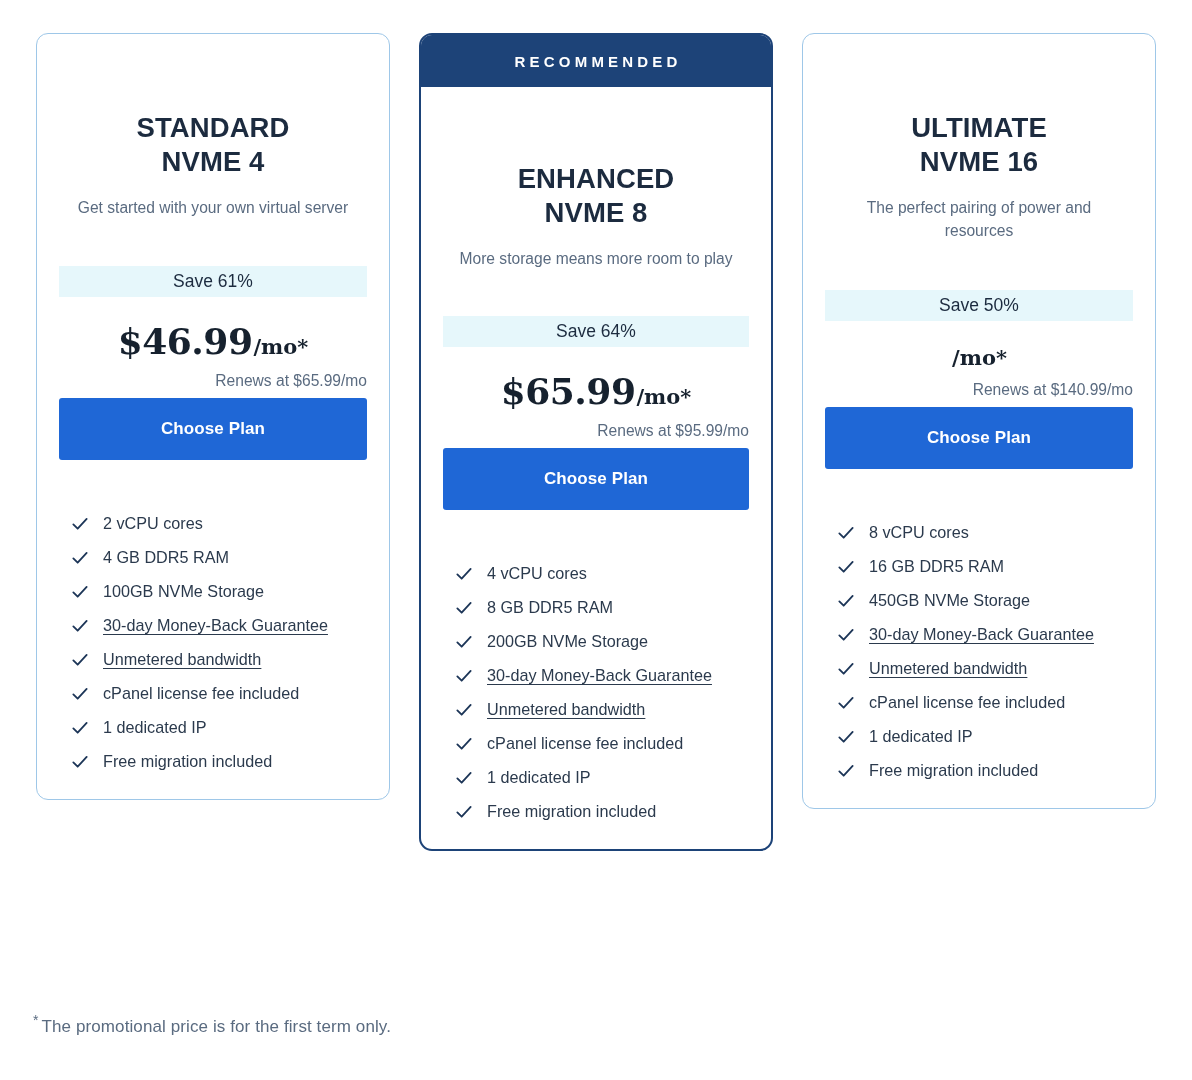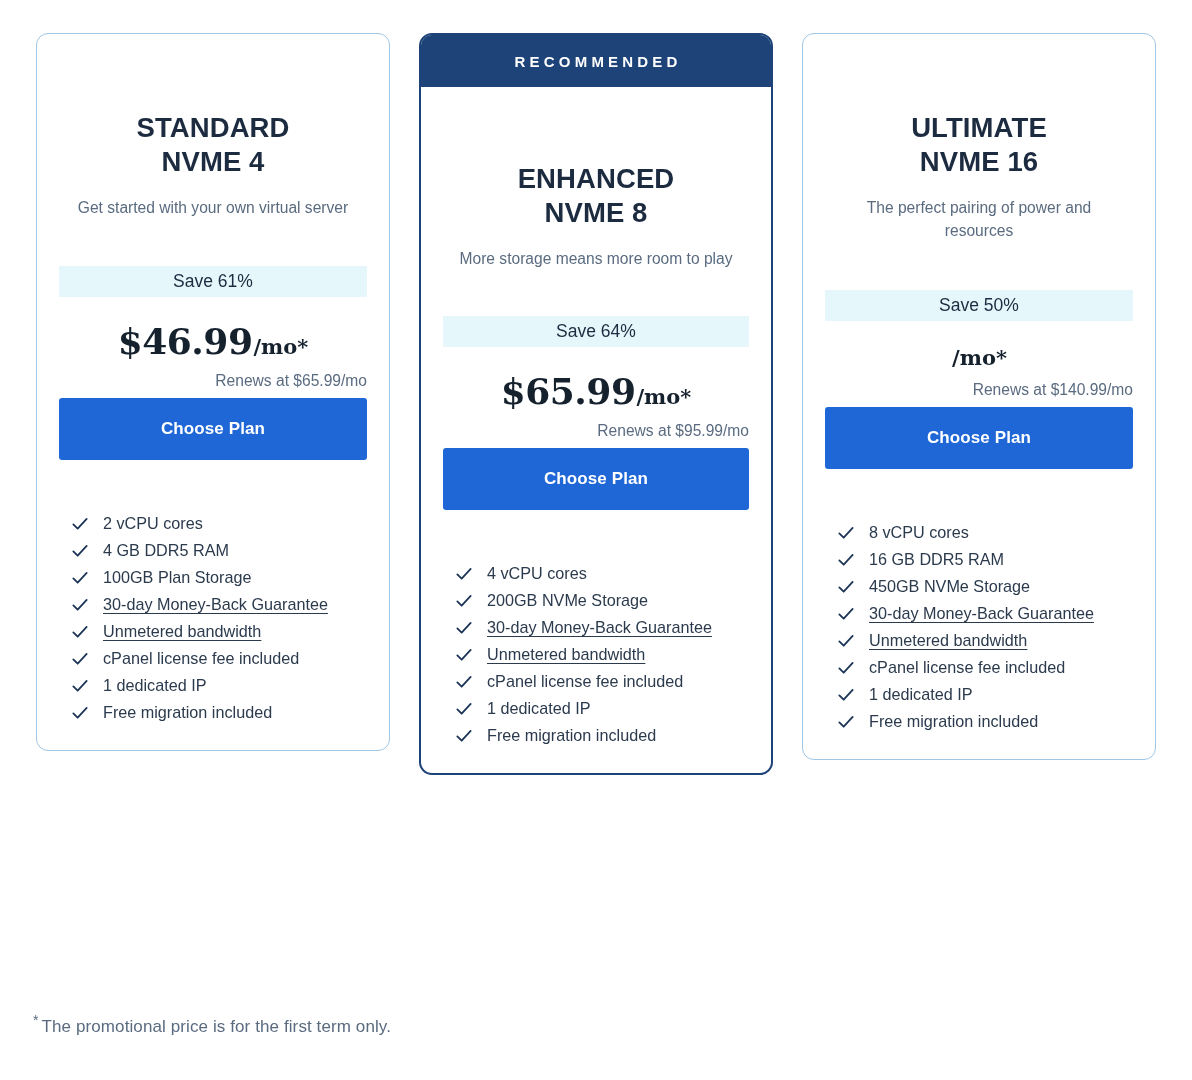--- a/index.html
+++ b/index.html
@@ -150,21 +150,21 @@
     cursor: pointer;
     letter-spacing: 0.1px;
   }
 
   
   .features {
     margin-top: 52px;
     list-style: none;
     display: flex;
     flex-direction: column;
-    gap: 4px;
+    gap: 11px;
     padding-left: 12px;
     text-align: center;
   }
   .featured .features { margin-top: 52px; }
 
   .feature {
     display: flex;
     align-items: flex-start;
     gap: 14px;
     font-size: 16.2px;
@@ -236,21 +236,21 @@
                 </svg>
               </span>
               <span class="feature-text">4 GB DDR5 RAM</span>
             </li>
             <li class="feature">
               <span class="check">
                 <svg viewBox="0 0 20 20" fill="none" xmlns="http://www.w3.org/2000/svg">
                   <path d="M2.6 10.4 L7.4 15.2 L17.4 4.4" stroke="#1c3557" stroke-width="2" stroke-linecap="round" stroke-linejoin="round"></path>
                 </svg>
               </span>
-              <span class="feature-text">100GB Plan Storage</span>
+              <span class="feature-text">100GB NVMe Storage</span>
             </li>
             <li class="feature">
               <span class="check">
                 <svg viewBox="0 0 20 20" fill="none" xmlns="http://www.w3.org/2000/svg">
                   <path d="M2.6 10.4 L7.4 15.2 L17.4 4.4" stroke="#1c3557" stroke-width="2" stroke-linecap="round" stroke-linejoin="round"></path>
                 </svg>
               </span>
               <span class="feature-text linked">30-day Money-Back Guarantee</span>
             </li>
             <li class="feature">
@@ -308,20 +308,28 @@
                 </svg>
               </span>
               <span class="feature-text">4 vCPU cores</span>
             </li>
             <li class="feature">
               <span class="check">
                 <svg viewBox="0 0 20 20" fill="none" xmlns="http://www.w3.org/2000/svg">
                   <path d="M2.6 10.4 L7.4 15.2 L17.4 4.4" stroke="#1c3557" stroke-width="2" stroke-linecap="round" stroke-linejoin="round"></path>
                 </svg>
               </span>
+              <span class="feature-text">8 GB DDR5 RAM</span>
+            </li>
+            <li class="feature">
+              <span class="check">
+                <svg viewBox="0 0 20 20" fill="none" xmlns="http://www.w3.org/2000/svg">
+                  <path d="M2.6 10.4 L7.4 15.2 L17.4 4.4" stroke="#1c3557" stroke-width="2" stroke-linecap="round" stroke-linejoin="round"></path>
+                </svg>
+              </span>
               <span class="feature-text">200GB NVMe Storage</span>
             </li>
             <li class="feature">
               <span class="check">
                 <svg viewBox="0 0 20 20" fill="none" xmlns="http://www.w3.org/2000/svg">
                   <path d="M2.6 10.4 L7.4 15.2 L17.4 4.4" stroke="#1c3557" stroke-width="2" stroke-linecap="round" stroke-linejoin="round"></path>
                 </svg>
               </span>
               <span class="feature-text linked">30-day Money-Back Guarantee</span>
             </li>

